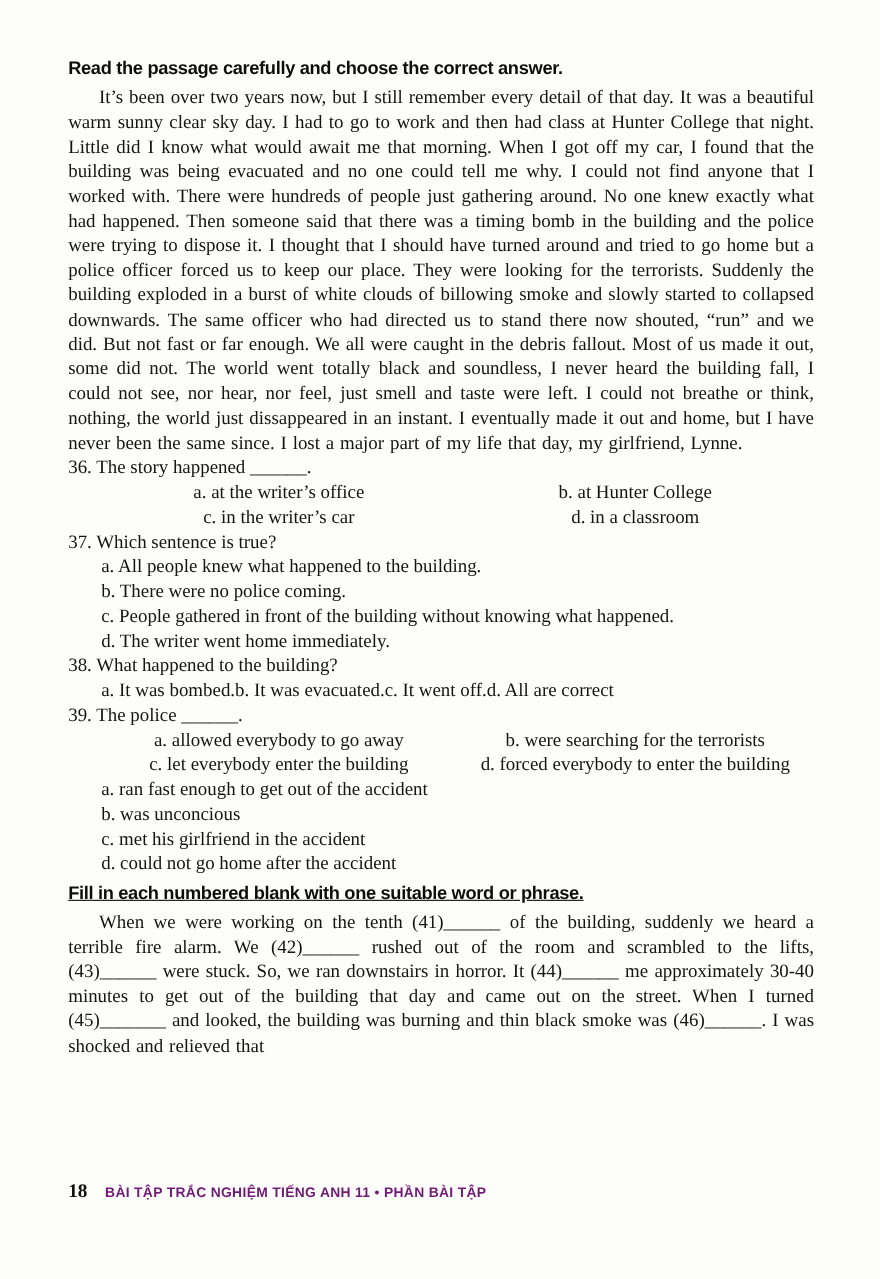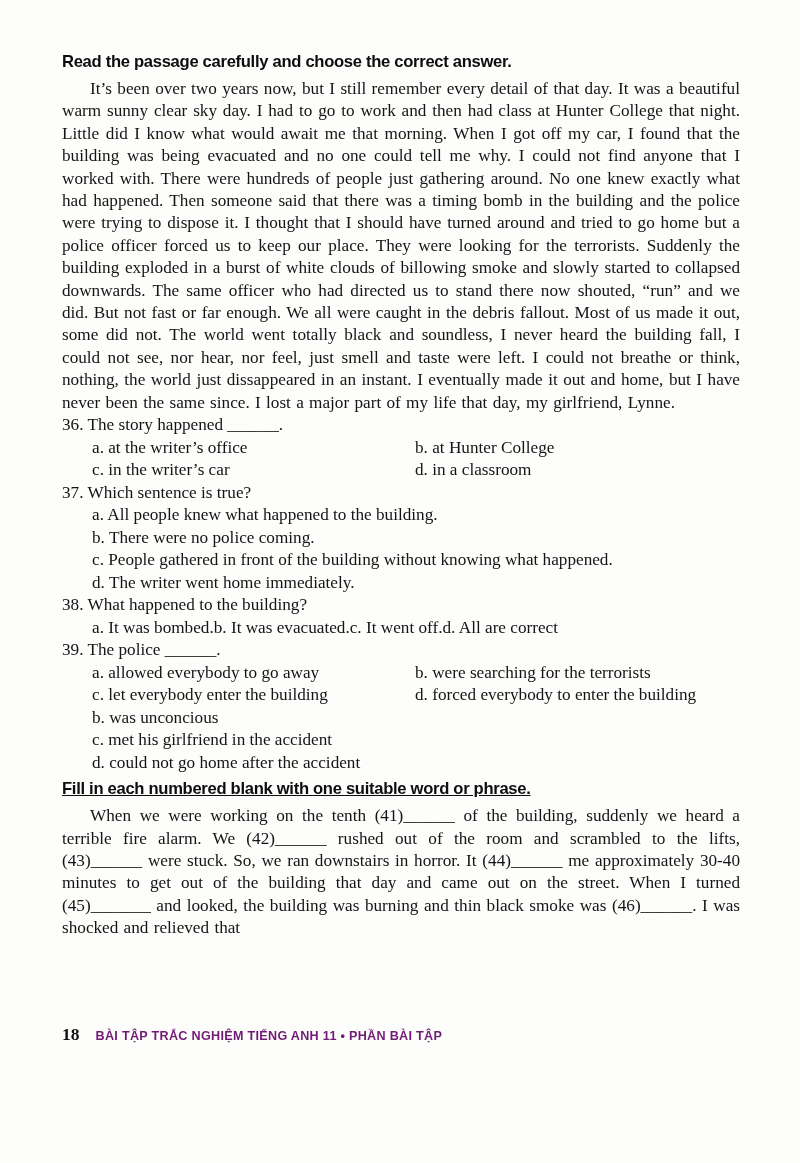--- a/index.html
+++ b/index.html
@@ -29,34 +29,35 @@
     line-height: 22.4px;
     text-indent: 28px;
     word-spacing: 1px;
   }
   .questions { line-height: 22.5px; }
   .q-text { text-align: left; }
   .opt-grid {
     display: grid;
     grid-template-columns: 323px 1fr;
     padding-left: 30px;
+    text-align: center;
   }
   .opt-list { padding-left: 30px; }
   .opt-list > div { display: block; }
   .opt-inline {
     display: flex;
     justify-content: flex-start;
     padding-left: 30px;
     padding-right: 2px;
   }
   .heading-2 { margin-top: 5px; margin-bottom: 6px; text-decoration: underline; }
   .footer {
     position: absolute;
     left: 62px;
-    top: 1024px;
+    top: 1072px;
     display: flex;
     align-items: baseline;
     gap: 16px;
     width: 678px;
   }
   .footer .page-num {
     font-family: "Liberation Serif", serif;
     font-weight: bold;
     font-size: 17.5px;
     color: #111;
@@ -114,20 +115,21 @@
         <div class="opt-grid">
           <span>a. allowed everybody to go away</span>
           <span>b. were searching for the terrorists</span>
           <span>c. let everybody enter the building</span>
           <span>d. forced everybody to enter the building</span>
         </div>
       </div>
 
       <div>
         <div class="opt-list">
+          <div>a. ran fast enough to get out of the accident</div>
           <div>b. was unconcious</div>
           <div>c. met his girlfriend in the accident</div>
           <div>d. could not go home after the accident</div>
         </div>
       </div>
 
     </div>
   </div>
 
   <div>

